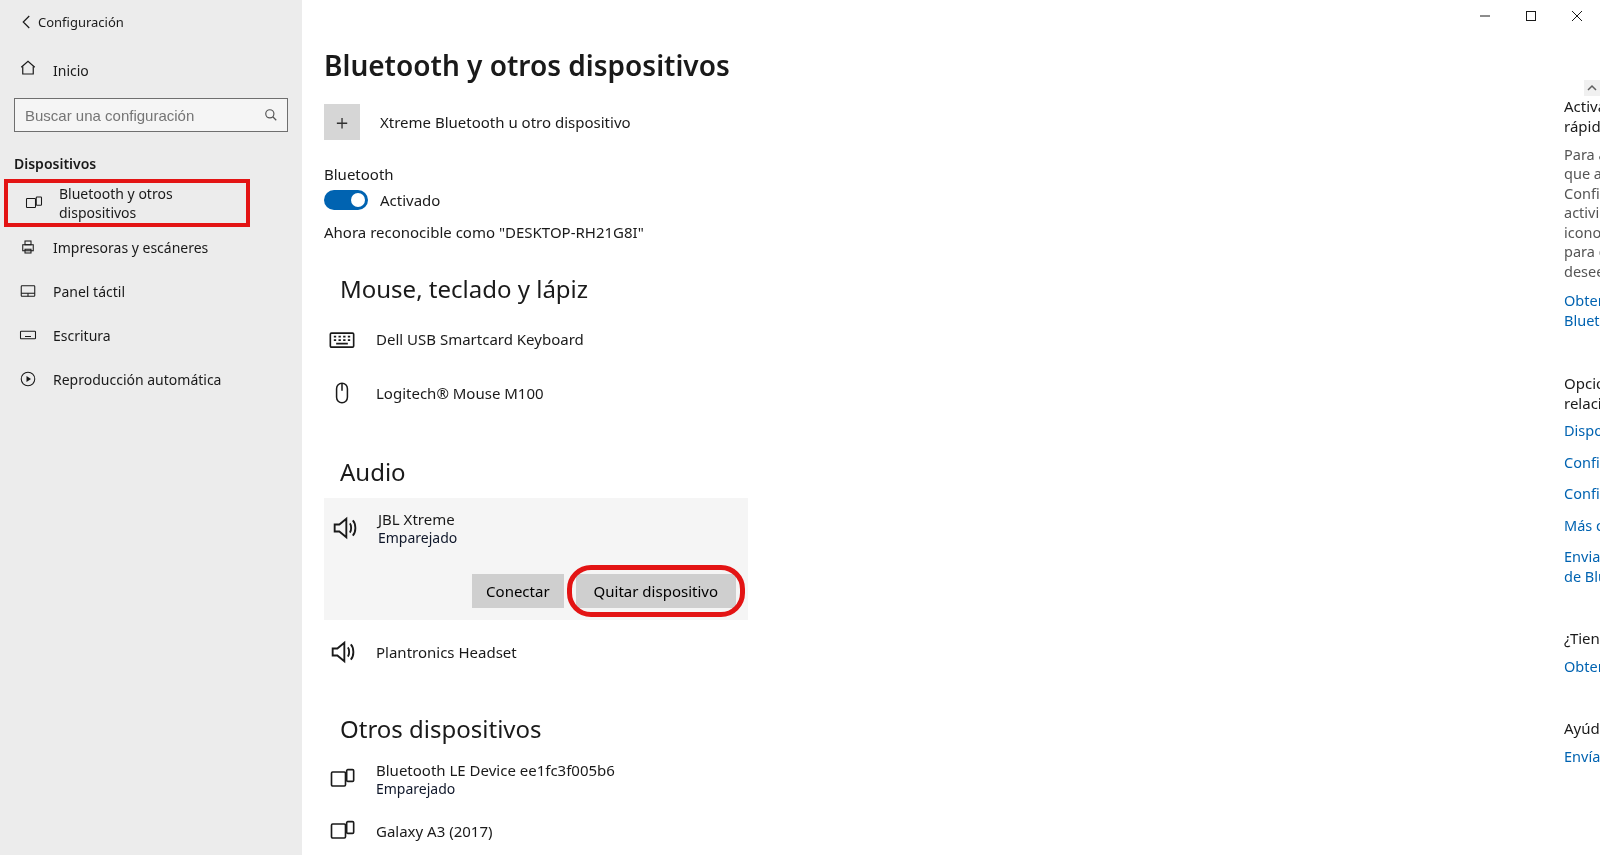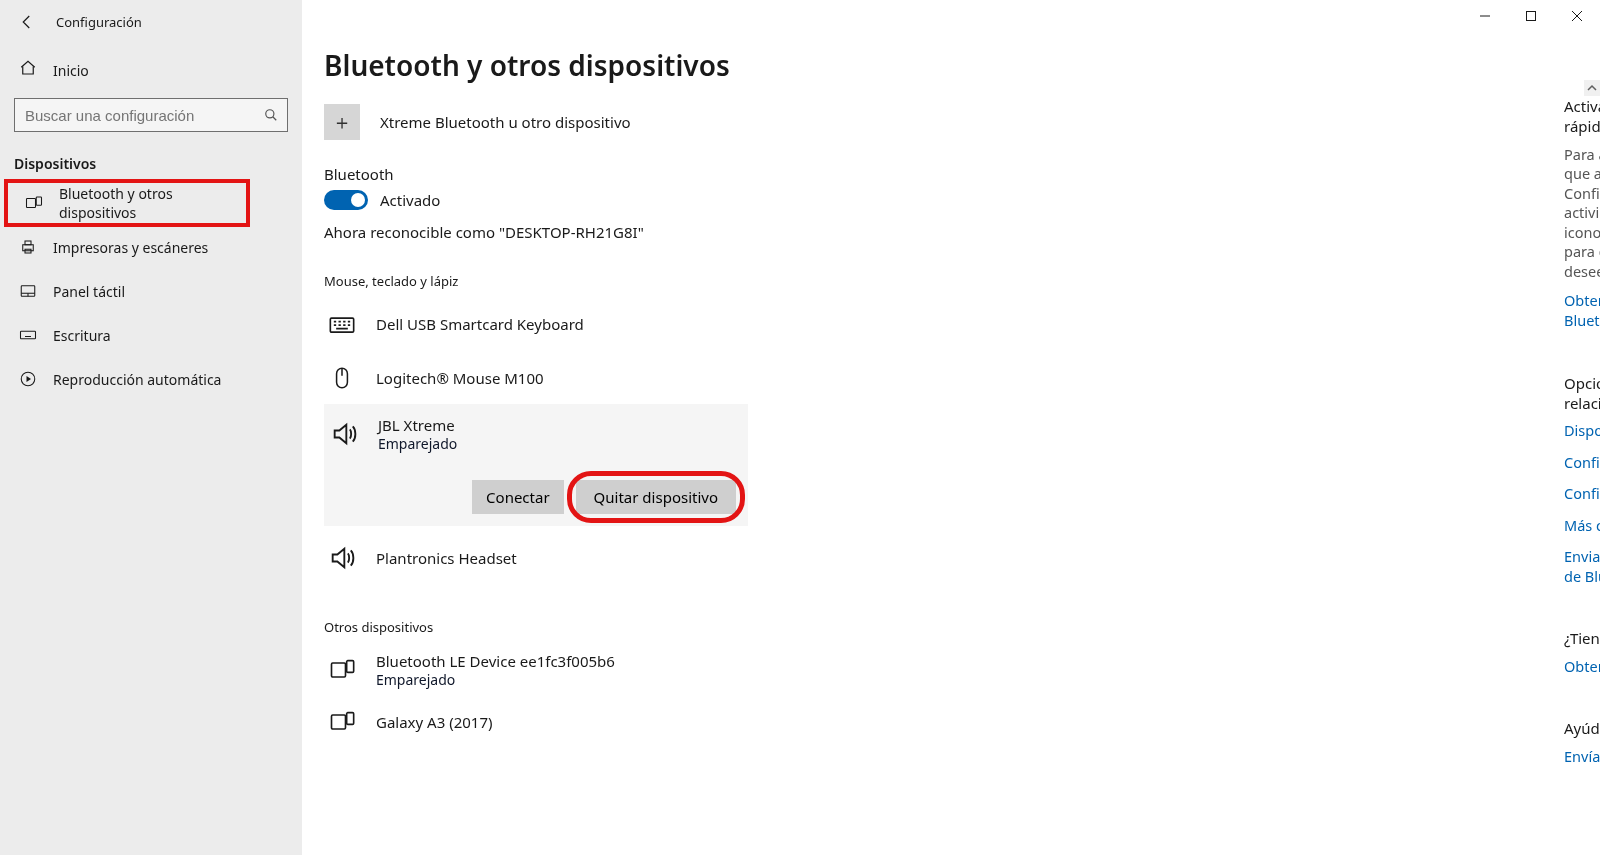--- a/index.html
+++ b/index.html
@@ -22,21 +22,21 @@
     width: 302px;
     height: 855px;
     background: #ececec;
     box-sizing: border-box;
   }
   .sb-header {
     display: flex;
     align-items: center;
     height: 44px;
     padding-left: 18px;
-    gap: 20px;
+    gap: 2px;
   }
   .sb-header .back svg { display:block; }
   .sb-title { font-size: 13px; }
 
   .sb-home {
     display: flex;
     align-items: center;
     height: 40px;
     padding-left: 19px;
     gap: 16px;
@@ -189,22 +189,22 @@
     border-radius: 50%;
   }
   .toggle-label { font-size: 15px; }
 
   .discover-text {
     font-size: 15px;
     margin-bottom: 30px;
   }
 
   .group-h {
-    font-size: 13px;
-    margin: 22px 0 10px 0;
+    font-size: 24px;
+    margin: 22px 0 10px 16px;
   }
 
   .dev-row {
     display: flex;
     align-items: center;
     height: 48px;
     gap: 18px;
     padding-left: 2px;
   }
   .dev-row .dicon {
@@ -437,20 +437,21 @@
         <svg width="26" height="26" viewBox="0 0 24 24" fill="none" stroke="#1a1a1a" stroke-width="1.4">
           <rect x="7" y="3" width="10" height="18" rx="5"></rect>
             <path d="M12 3v7"></path>
         </svg>
       </span>
       <div class="dlabels">
         <span class="dname">Logitech® Mouse M100</span>
       </div>
     </div>
 
+    <div class="group-h" style="margin-top:38px">Audio</div>
 
     <div class="dev-card">
       <div class="dev-row">
         <span class="dicon">
           <svg width="28" height="28" viewBox="0 0 24 24" fill="none" stroke="#1a1a1a" stroke-width="1.6">
             <path d="M4 9v6h4l6 5V4l-6 5H4z"></path>
               <path d="M17 8c1.5 1.5 1.5 6.5 0 8"></path>
               <path d="M19.5 5.5c3 3 3 10 0 13"></path>
           </svg>
         </span>

